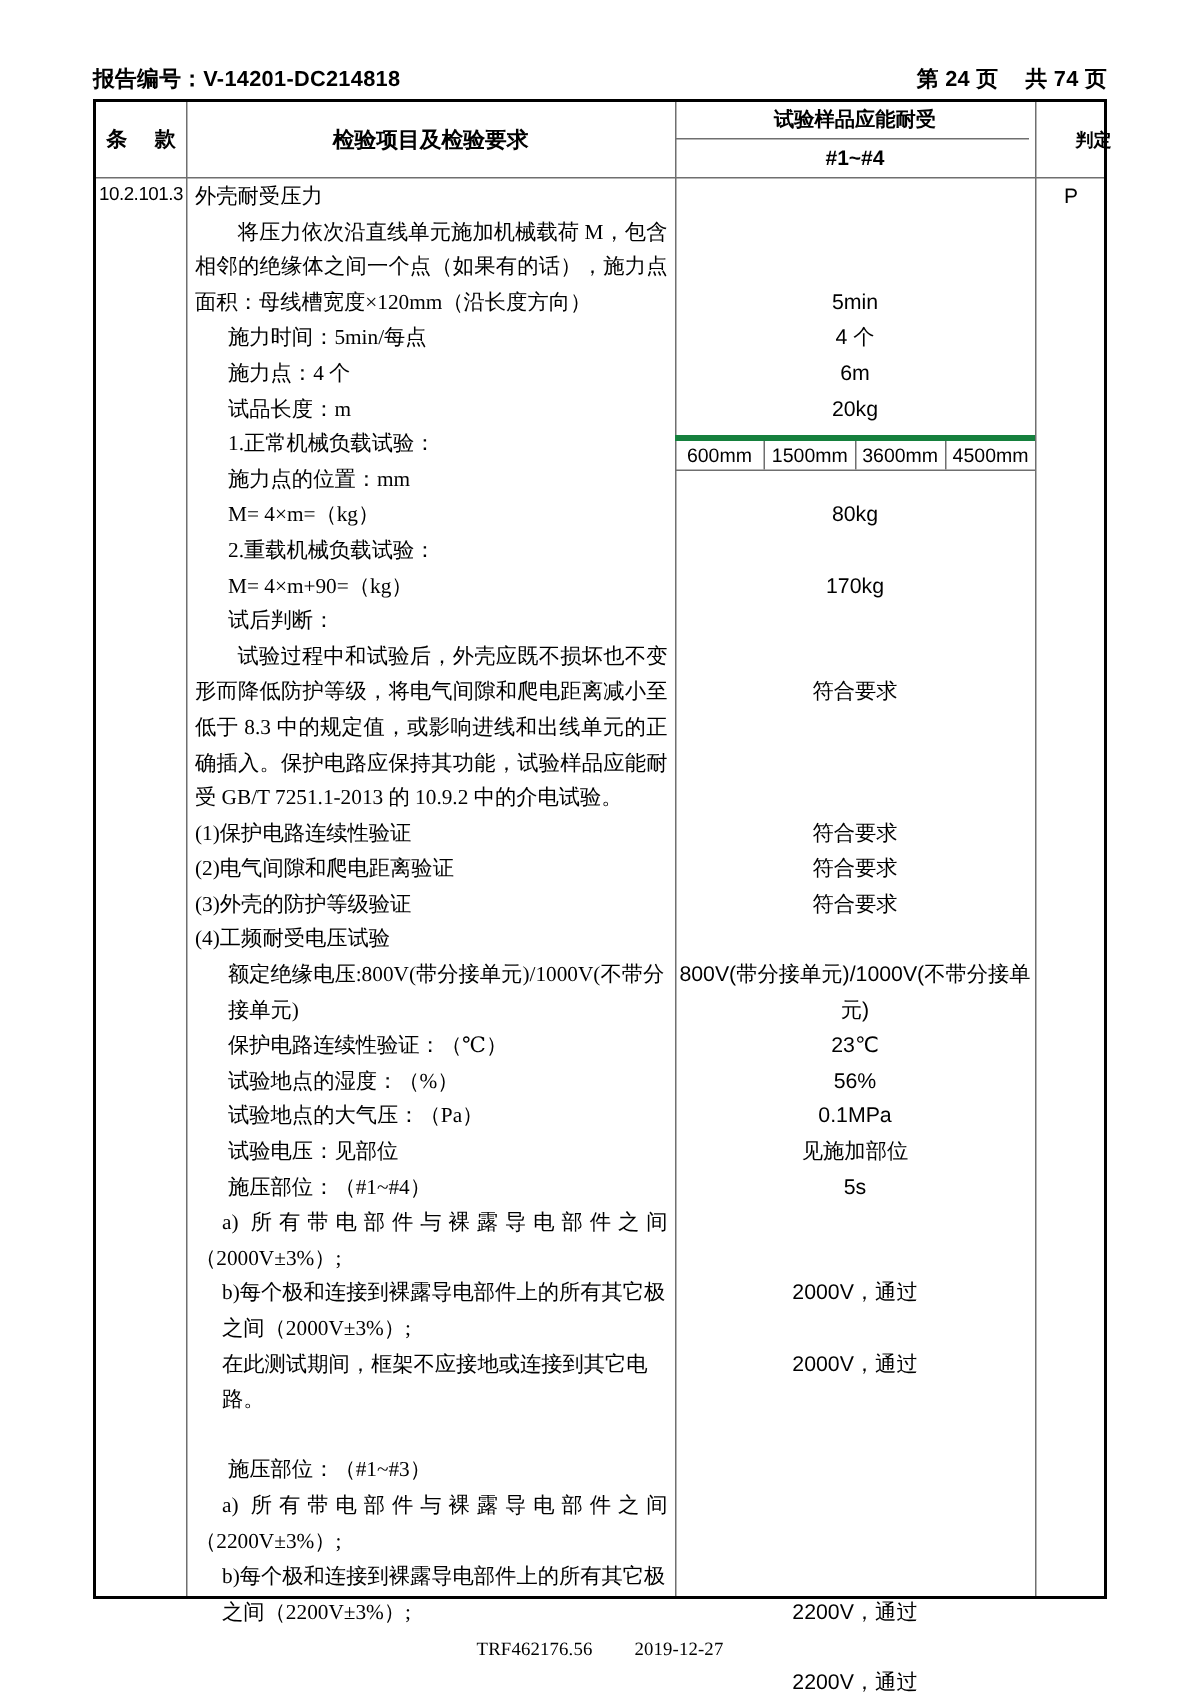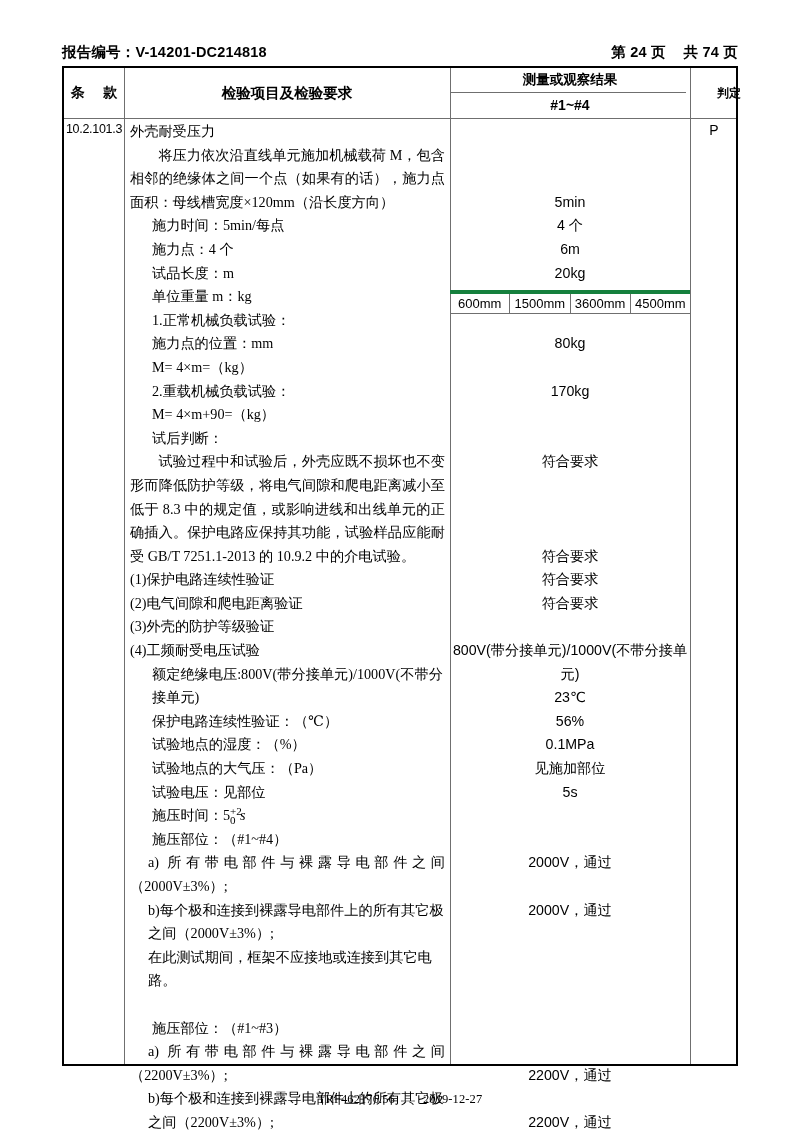--- a/index.html
+++ b/index.html
@@ -258,52 +258,50 @@
   <div class="tbl">
 
     <div class="vline v1"></div>
     <div class="vline v2"></div>
     <div class="vline v3"></div>
     <div class="hline h-hdr-mid"></div>
     <div class="hline h-hdr-bot"></div>
 
     <div class="hdr-clause">条 款</div>
     <div class="hdr-item">检验项目及检验要求</div>
-    <div class="hdr-result-top">测量或观察结果</div>
+    <div class="hdr-result-top">试验样品应能耐受</div>
     <div class="hdr-result-sub">#1~#4</div>
     <div class="hdr-verdict">判定</div>
 
     <div class="cell-clause">10.2.101.3</div>
 
     <div class="cell-verdict">P</div>
 
     <div class="cell-item">
       <div class="ln">外壳耐受压力</div>
       <div class="just-para" style="text-indent:2em">将压力依次沿直线单元施加机械载荷 M，包含相邻的绝缘体之间一个点（如果有的话），施力点面积：母线槽宽度×120mm（沿长度方向）</div>
       <div class="ln ind1">施力时间：5min/每点</div>
       <div class="ln ind1">施力点：4 个</div>
       <div class="ln ind1">试品长度：m</div>
-      <div class="ln ind1">单位重量 m：kg</div>
       <div class="ln ind1">1.正常机械负载试验：</div>
       <div class="ln ind1">施力点的位置：mm</div>
       <div class="ln ind1">M= 4×m=（kg）</div>
       <div class="ln ind1">2.重载机械负载试验：</div>
       <div class="ln ind1">M= 4×m+90=（kg）</div>
       <div class="ln ind1">试后判断：</div>
       <div class="just-para" style="text-indent:2em">试验过程中和试验后，外壳应既不损坏也不变形而降低防护等级，将电气间隙和爬电距离减小至低于 8.3 中的规定值，或影响进线和出线单元的正确插入。保护电路应保持其功能，试验样品应能耐受 GB/T 7251.1-2013 的 10.9.2 中的介电试验。</div>
       <div class="ln">(1)保护电路连续性验证</div>
       <div class="ln">(2)电气间隙和爬电距离验证</div>
       <div class="ln">(3)外壳的防护等级验证</div>
       <div class="ln">(4)工频耐受电压试验</div>
       <div class="wrap ind1" style="text-indent:0">额定绝缘电压:800V(带分接单元)/1000V(不带分接单元)</div>
       <div class="ln ind1">保护电路连续性验证：（℃）</div>
       <div class="ln ind1">试验地点的湿度：（%）</div>
       <div class="ln ind1">试验地点的大气压：（Pa）</div>
       <div class="ln ind1">试验电压：见部位</div>
-      <div class="ln ind1"><span>施压时间：5</span><span class="tol"><span class="sup">+2</span><span class="sub">0</span></span><span class="ital">s</span></div>
       <div class="ln ind1">施压部位：（#1~#4）</div>
       <div class="justify ind2">a) 所有带电部件与裸露导电部件之间</div>
       <div class="ln">（2000V±3%）;</div>
       <div class="wrap ind2" style="text-indent:0">b)每个极和连接到裸露导电部件上的所有其它极之间（2000V±3%）;</div>
       <div class="wrap ind2" style="text-indent:0">在此测试期间，框架不应接地或连接到其它电路。</div>
       <div class="spacer-line"></div>
       <div class="ln ind1">施压部位：（#1~#3）</div>
       <div class="justify ind2">a) 所有带电部件与裸露导电部件之间</div>
       <div class="ln">（2200V±3%）;</div>
       <div class="wrap ind2" style="text-indent:0">b)每个极和连接到裸露导电部件上的所有其它极之间（2200V±3%）;</div>

